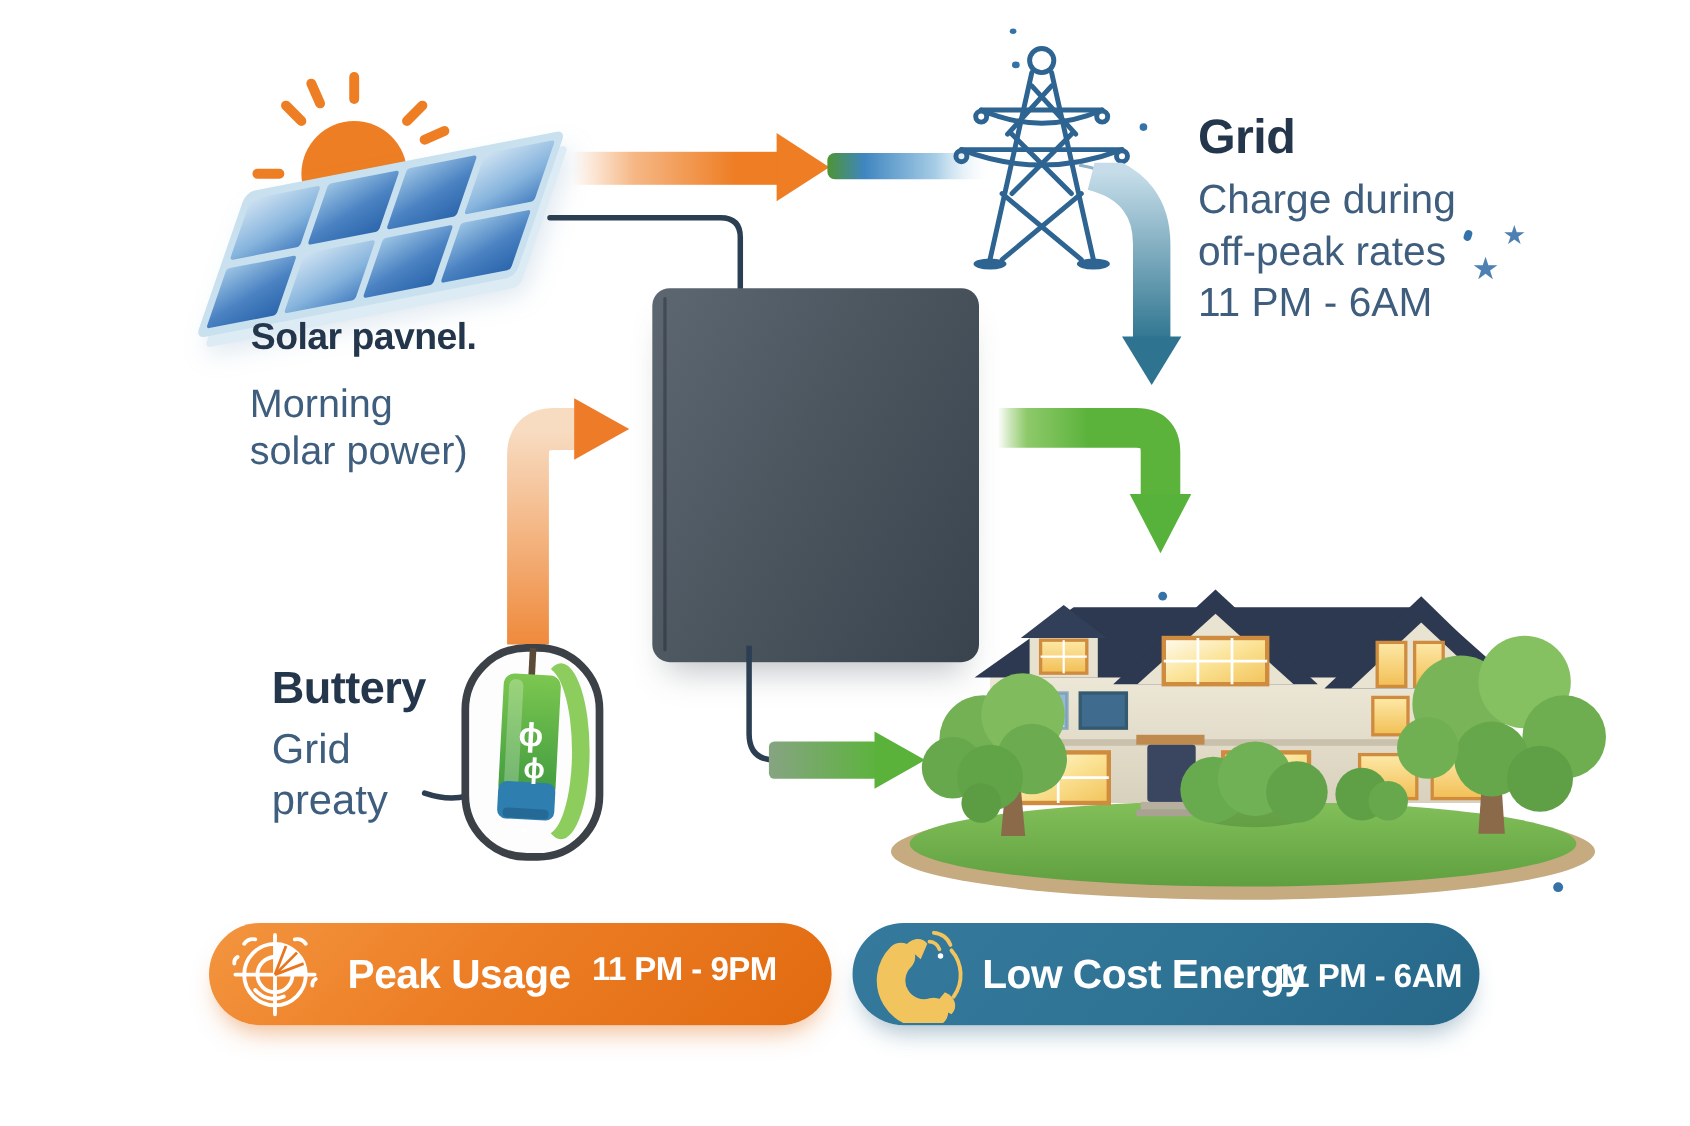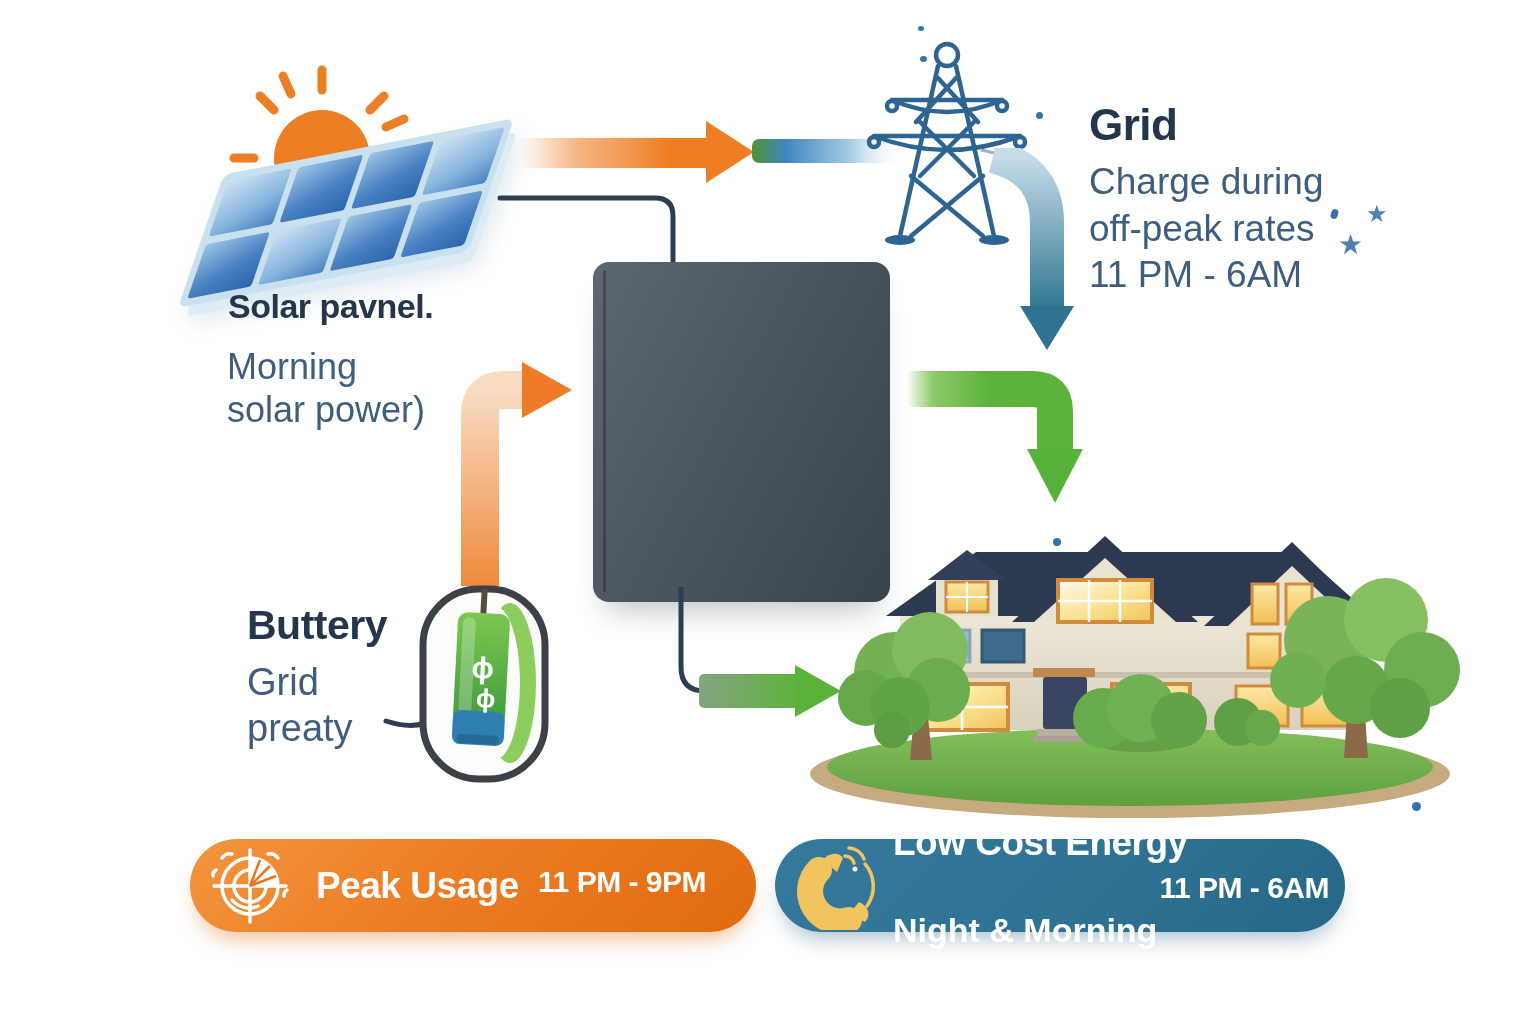--- a/index.html
+++ b/index.html
@@ -348,18 +348,17 @@
       <path d="M 66,60 C 76,64 78,74 72,80 L 56,72 Z" fill="#f2c45e"></path>
       <g stroke="#f2c45e" stroke-width="3.5" fill="none" stroke-linecap="round">
         <path d="M 52,14 a 10,10 0 0 1 9,7"></path>
         <path d="M 56,6 a 17,17 0 0 1 15,11"></path>
         <path d="M 72,22 A 34,34 0 0 1 74,64"></path>
       </g>
       <circle cx="62" cy="27" r="2.5" fill="#ffffff"></circle>
     </svg>
     <div class="txt" style="margin-left:12px;gap:48px;">
       <span class="t1">Low Cost Energy</span>
-      <span class="t2" style="font-weight:800;">Night &amp; Morning</span>
     </div>
     <span class="rtime" style="right:16px;top:32px;">11 PM - 6AM</span>
   </div>
 
 </div>
 
 </body></html>

